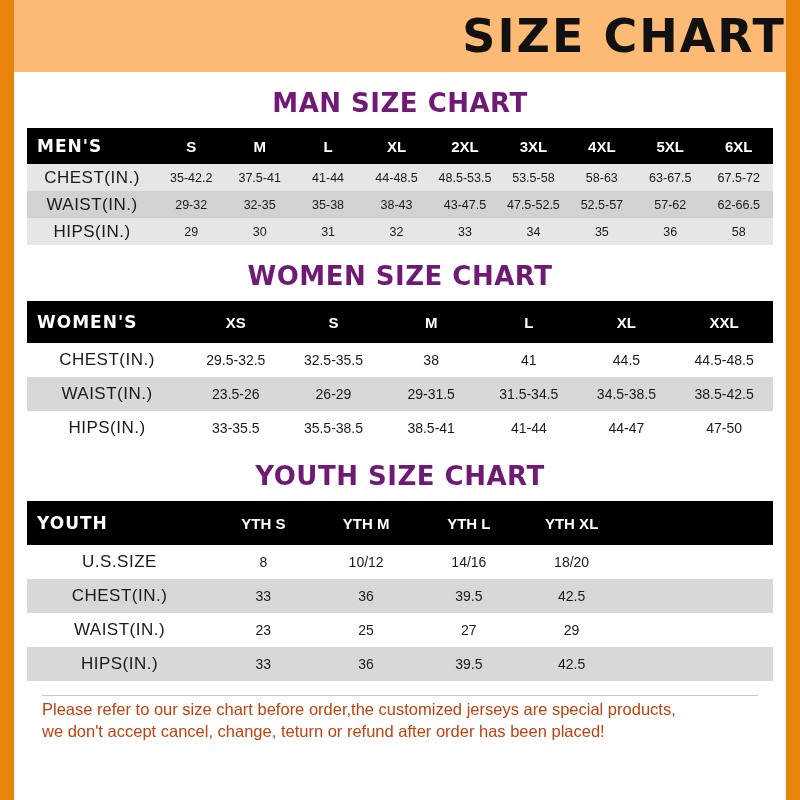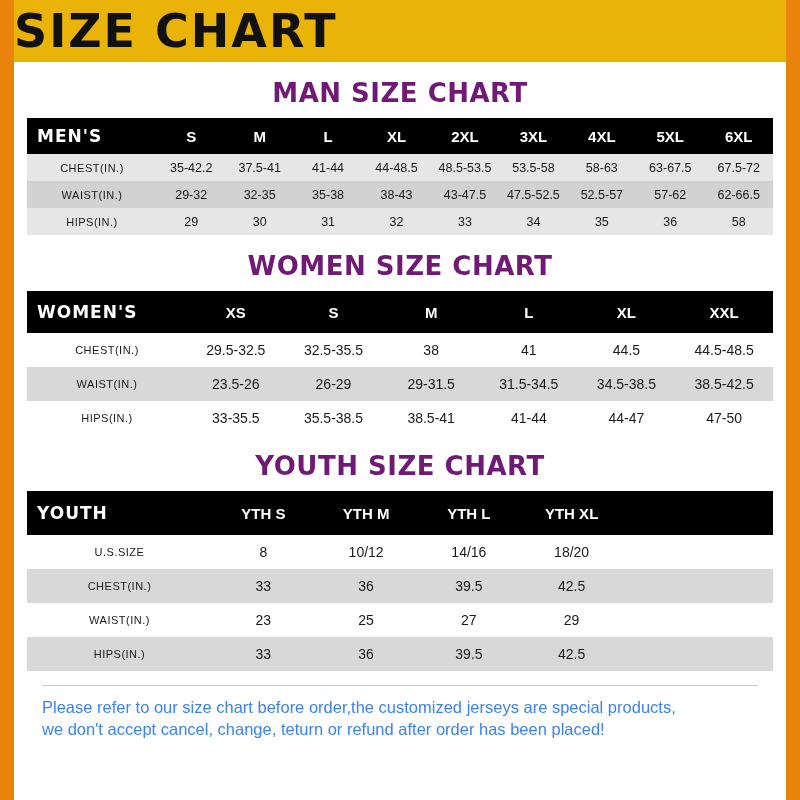--- a/index.html
+++ b/index.html
@@ -16,25 +16,25 @@
   .page {
     position: relative;
     width: 800px;
     height: 800px;
     box-sizing: border-box;
     border-left: 14px solid #e8840c;
     border-right: 14px solid #e8840c;
     background: #ffffff;
   }
   .header-bar {
-    height: 62px;
-    background: #eab308;
+    height: 72px;
+    background: #fdba74;
     display: flex;
     align-items: center;
-    justify-content: flex-start;
+    justify-content: flex-end;
   }
   .header-title {
     font-family: "DejaVu Sans", sans-serif;
     font-weight: bold;
     font-size: 46px;
     letter-spacing: 2px;
     color: #111111;
     text-transform: uppercase;
   }
   .content {
@@ -80,38 +80,38 @@
   }
   table.size-table tbody tr.shade-a td {
     background: #e6e6e6;
   }
   table.size-table tbody tr.shade-b td {
     background: #d2d2d2;
   }
   table.size-table tbody td.rowlabel {
     font-weight: normal;
     letter-spacing: 0.5px;
-    font-size: 11px;
+    font-size: 17px;
   }
   
   table.women tbody tr.shade-a td { background: #ffffff; }
   table.women tbody tr.shade-b td { background: #d8d8d8; }
   table.women th, table.women td { height: 34px; font-size: 14px; }
   table.women thead th { height: 42px; }
 
   table.youth th, table.youth td { height: 34px; font-size: 14px; }
   table.youth thead th { height: 44px; }
   table.youth tbody tr.shade-a td { background: #ffffff; }
   table.youth tbody tr.shade-b td { background: #d8d8d8; }
 
   .footer-note {
     margin: 14px 18px 0 18px;
     border-top: 1px solid #c9c9c9;
-    padding-top: 10px;
-    color: #3b82f6;
+    padding-top: 2px;
+    color: #c2410c;
     font-size: 16.5px;
     line-height: 1.35;
     font-family: "Liberation Sans", sans-serif;
   }
 </style>
 </head>
 <body>
 
 <div class="page">
 

